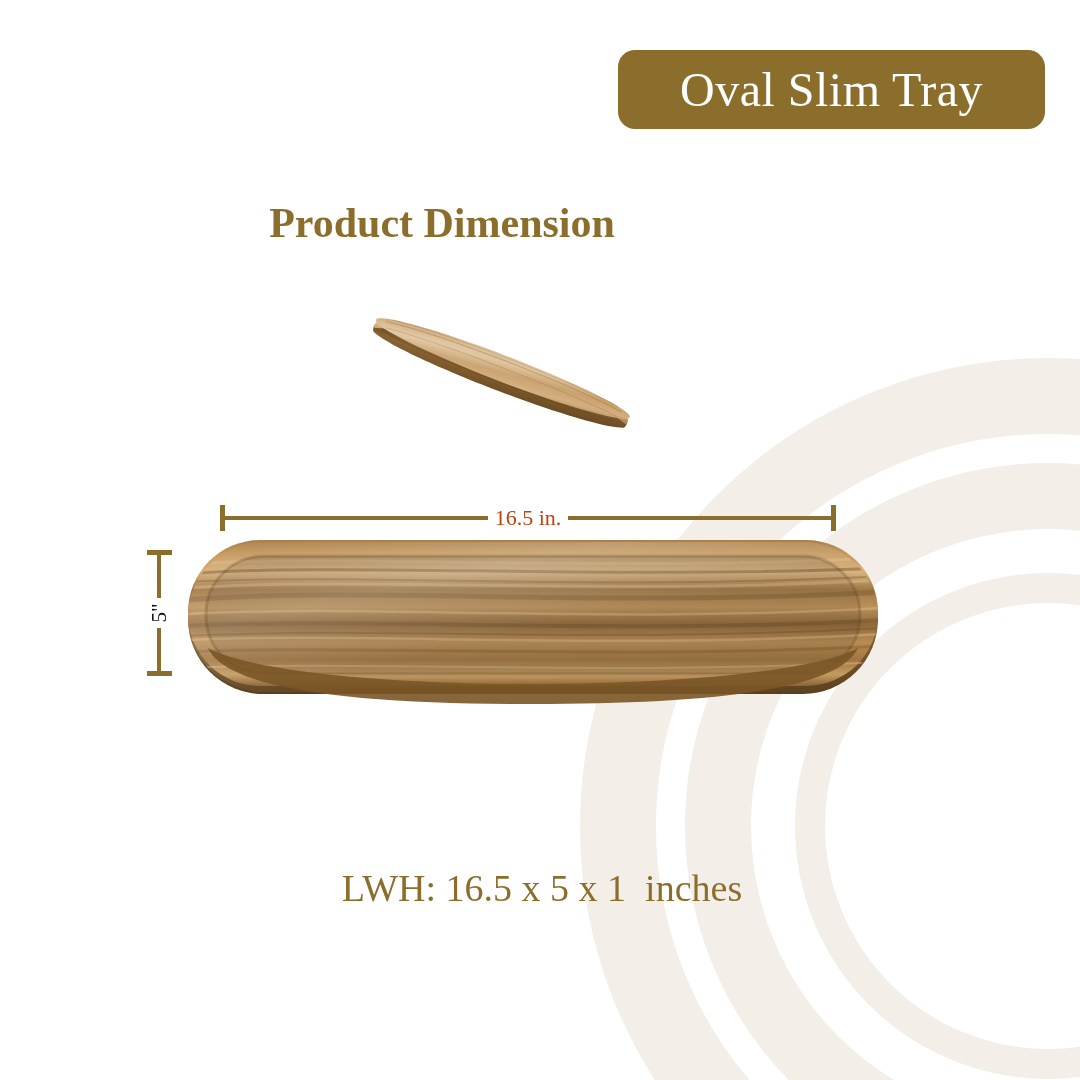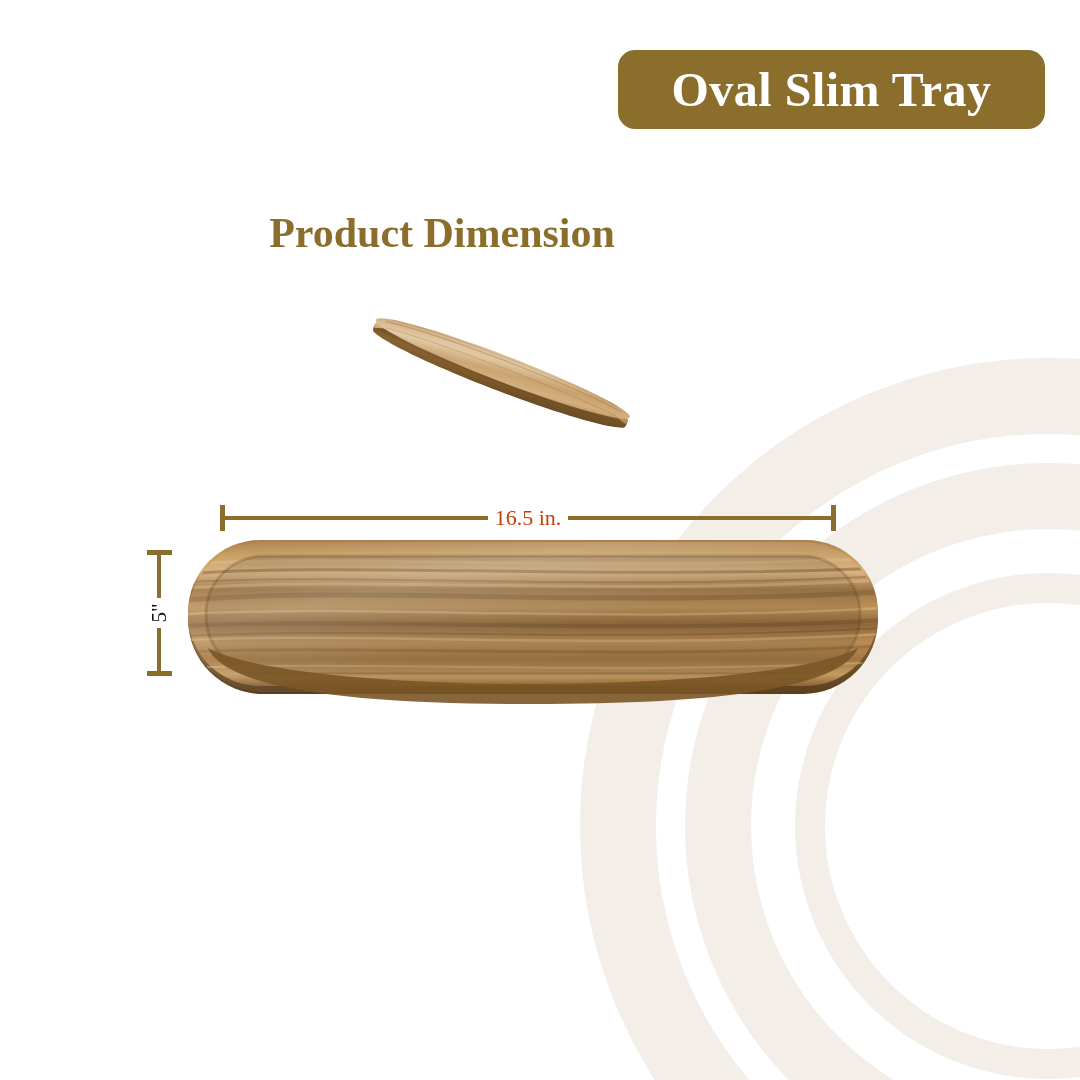--- a/index.html
+++ b/index.html
@@ -19,29 +19,29 @@
   .title-badge{
     position:absolute; left:618px; top:50px;
     width:427px; height:79px;
     border-radius:17px;
     display:flex; align-items:center; justify-content:center;
     z-index:5;
   }
   .title-badge .title-text{
     color:#ffffff;
     font-size:48px;
-    font-weight:700;
+    font-weight:400;
     letter-spacing:.5px;
     line-height:1;
     white-space:nowrap;
   }
 
   
   .section-heading{
-    position:absolute; left:0; top:210px; width:892px;
+    position:absolute; left:0; top:200px; width:892px;
     text-align:center;
     z-index:5;
   }
   .section-heading .heading-text{
     display:inline-block;
     margin-left:-8px;
     font-size:42px;
     font-weight:700;
     line-height:1.1;
     white-space:nowrap;
@@ -258,14 +258,17 @@
   </div>
 
   <div class="dim-height">
     <div class="cap start" style="background:#8c6e2c;"></div>
     <div class="rule top" style="background:#8c6e2c;"></div>
     <div class="rule bottom" style="background:#8c6e2c;"></div>
     <div class="cap end" style="background:#8c6e2c;"></div>
     <div class="dim-label">5"</div>
   </div>
 
+  <div class="spec-line">
+    <span class="spec-text" style="color:#8c6e2c;">LWH: 16.5 x 5 x 1  inches</span>
+  </div>
 
 </div>
 
 </body></html>

